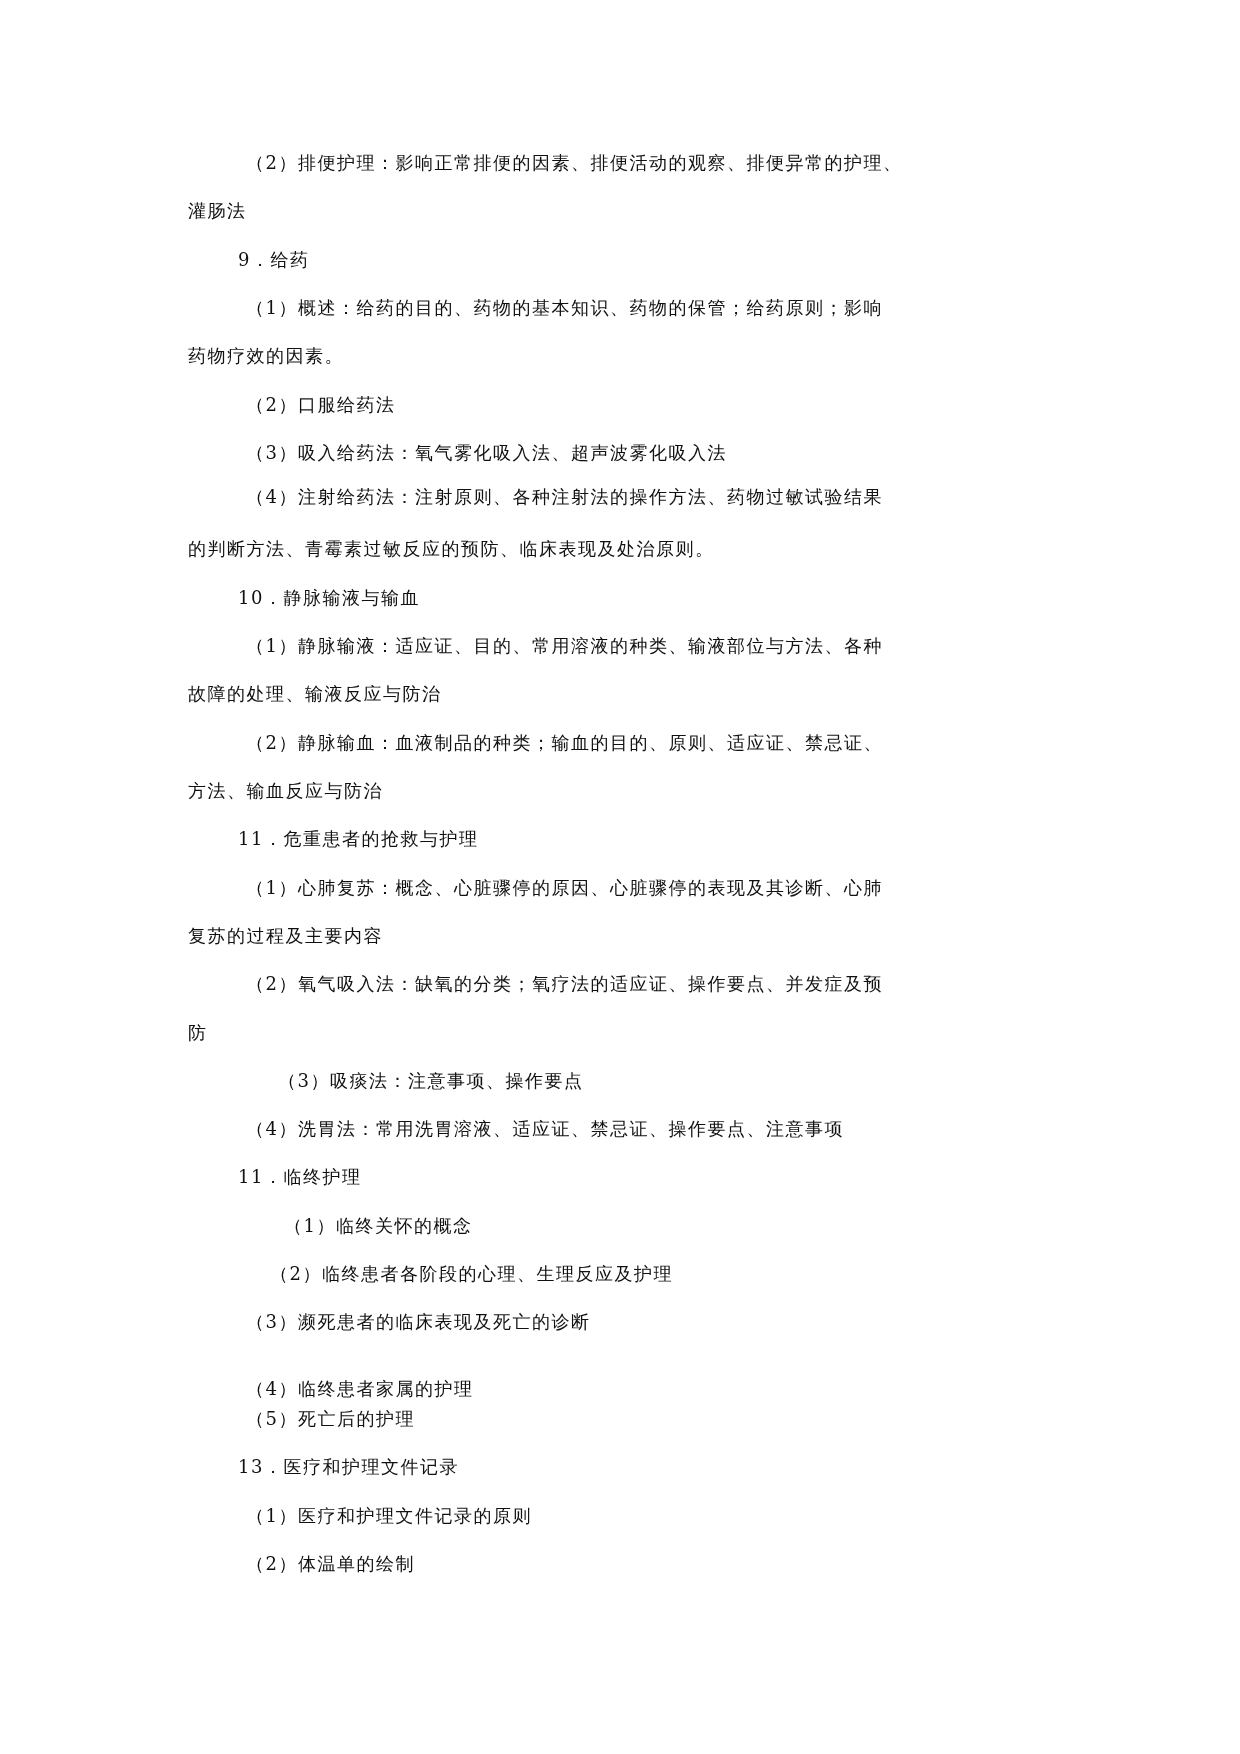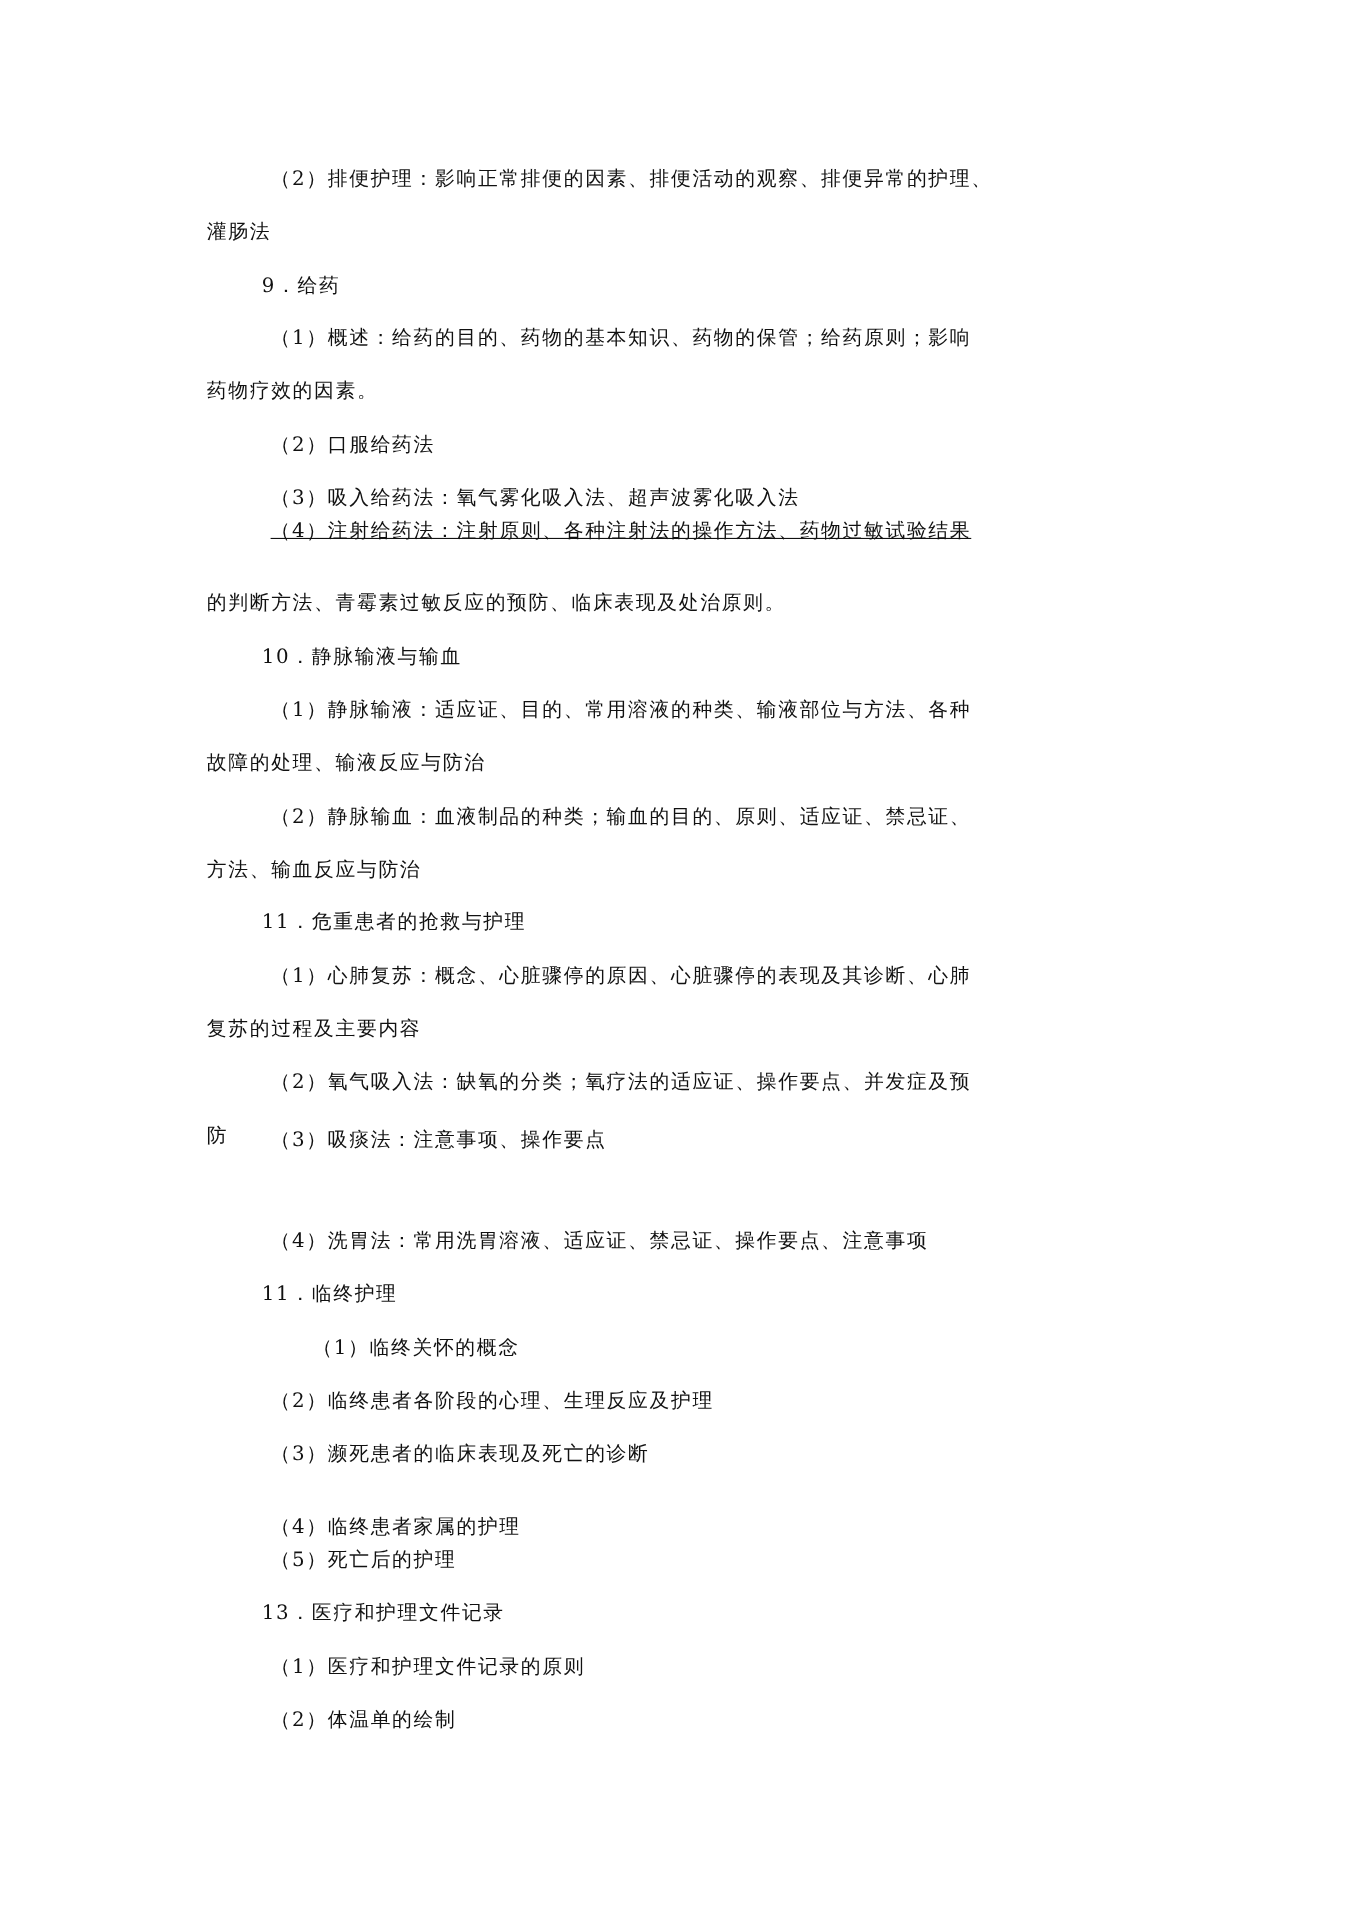--- a/index.html
+++ b/index.html
@@ -14,36 +14,36 @@
 <body>
 
 <div class="page" id="page">
     <div class="line indent" style="top: 10px;">（2）排便护理：影响正常排便的因素、排便活动的观察、排便异常的护理、</div>
     <div class="line" style="top: 58px;">灌肠法</div>
     <div class="line heading" style="top: 107px;">9．给药</div>
     <div class="line indent" style="top: 155px;">（1）概述：给药的目的、药物的基本知识、药物的保管；给药原则；影响</div>
     <div class="line" style="top: 203px;">药物疗效的因素。</div>
     <div class="line indent" style="top: 252px;">（2）口服给药法</div>
     <div class="line indent" style="top: 300px;">（3）吸入给药法：氧气雾化吸入法、超声波雾化吸入法</div>
-    <div class="line indent" style="top: 330px; text-decoration: underline;">（4）注射给药法：注射原则、各种注射法的操作方法、药物过敏试验结果</div>
+    <div class="line indent" style="top: 344px;">（4）注射给药法：注射原则、各种注射法的操作方法、药物过敏试验结果</div>
     <div class="line" style="top: 396px;">的判断方法、青霉素过敏反应的预防、临床表现及处治原则。</div>
     <div class="line heading" style="top: 445px;">10．静脉输液与输血</div>
     <div class="line indent" style="top: 493px;">（1）静脉输液：适应证、目的、常用溶液的种类、输液部位与方法、各种</div>
     <div class="line" style="top: 541px;">故障的处理、输液反应与防治</div>
     <div class="line indent" style="top: 590px;">（2）静脉输血：血液制品的种类；输血的目的、原则、适应证、禁忌证、</div>
     <div class="line" style="top: 638px;">方法、输血反应与防治</div>
     <div class="line heading" style="top: 686px;">11．危重患者的抢救与护理</div>
     <div class="line indent" style="top: 735px;">（1）心肺复苏：概念、心脏骤停的原因、心脏骤停的表现及其诊断、心肺</div>
     <div class="line" style="top: 783px;">复苏的过程及主要内容</div>
     <div class="line indent" style="top: 831px;">（2）氧气吸入法：缺氧的分类；氧疗法的适应证、操作要点、并发症及预</div>
     <div class="line" style="top: 880px;">防</div>
-    <div class="line indent" style="top: 884px;">（3）吸痰法：注意事项、操作要点</div>
+    <div class="line indent" style="top: 928px; margin-left: 32px;">（3）吸痰法：注意事项、操作要点</div>
     <div class="line indent" style="top: 976px;">（4）洗胃法：常用洗胃溶液、适应证、禁忌证、操作要点、注意事项</div>
     <div class="line heading" style="top: 1024px;">11．临终护理</div>
     <div class="line indent" style="top: 1073px; margin-left: 38px;">（1）临终关怀的概念</div>
-    <div class="line indent" style="top: 1121px;">（2）临终患者各阶段的心理、生理反应及护理</div>
+    <div class="line indent" style="top: 1121px; margin-left: 24px;">（2）临终患者各阶段的心理、生理反应及护理</div>
     <div class="line indent" style="top: 1169px;">（3）濒死患者的临床表现及死亡的诊断</div>
     <div class="line indent" style="top: 1218px; margin-top: 18px;">（4）临终患者家属的护理</div>
     <div class="line indent" style="top: 1266px;">（5）死亡后的护理</div>
     <div class="line heading" style="top: 1314px;">13．医疗和护理文件记录</div>
     <div class="line indent" style="top: 1363px;">（1）医疗和护理文件记录的原则</div>
     <div class="line indent" style="top: 1411px;">（2）体温单的绘制</div>
   </div>
 
 </body></html>

